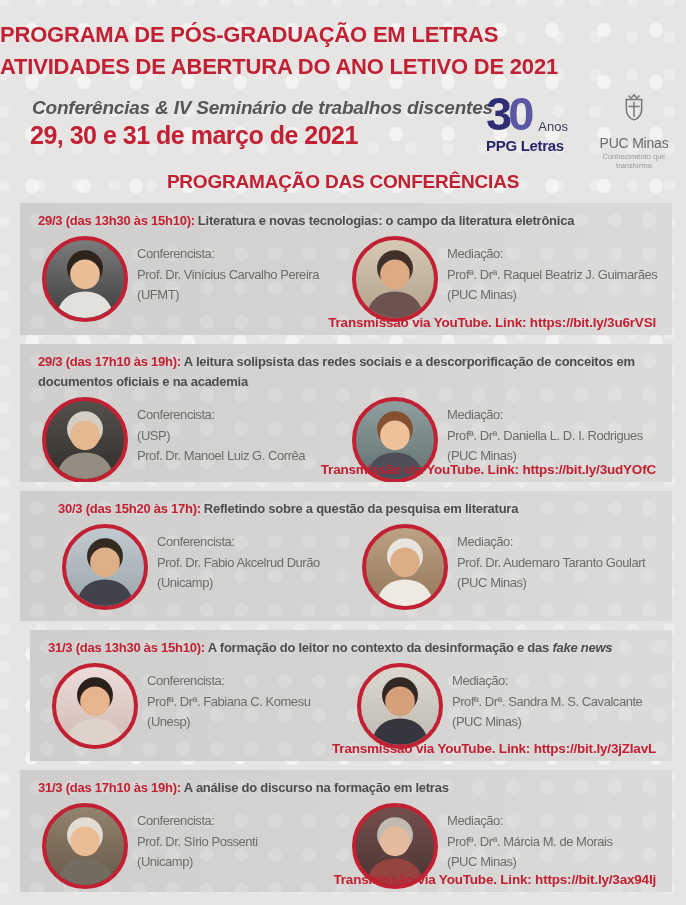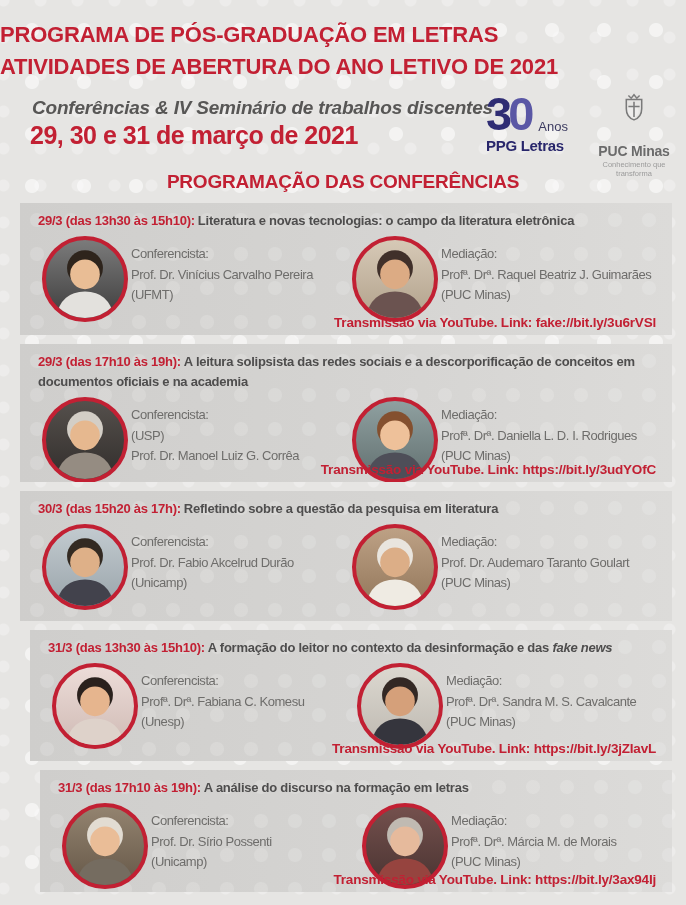--- a/index.html
+++ b/index.html
@@ -25,39 +25,39 @@
   .section-title{position:absolute;top:171px;width:100%;text-align:center;font-size:19px;
                  font-weight:bold;color:var(--accent);letter-spacing:-0.2px;}
   .ppg{position:absolute;left:486px;top:90px;width:104px;}
   .ppg-num{display:flex;align-items:flex-end;line-height:1;}
   .n3{font-size:47px;font-weight:bold;color:#2f2d73;letter-spacing:-4px;}
   .n0{font-size:47px;font-weight:bold;color:#5a57a5;}
   .anos{font-size:13px;color:#3c3b60;margin-left:4px;margin-bottom:4px;}
   .ppg-name{font-size:15px;font-weight:bold;color:var(--navy);letter-spacing:-0.3px;}
   .puc{position:absolute;left:590px;top:90px;width:88px;text-align:center;}
   .puc-crest svg{width:28px;height:36px;display:block;margin:0 auto;}
-  .puc-name{font-size:14px;font-weight:bold;color:#6b6b6b;letter-spacing:-0.2px;margin-top:17px;}
+  .puc-name{font-size:14px;font-weight:normal;color:#6b6b6b;letter-spacing:-0.2px;margin-top:9px;}
   .puc-tag{font-size:7.5px;color:#9b9b9b;margin-top:1px;}
   
   .blocks{padding:0 14px 0 20px;}
   .block{
     position:relative;margin-bottom:9px;overflow:hidden;
     background-image:
       radial-gradient(circle, rgba(255,255,255,.15) 6.5px, rgba(255,255,255,0) 7.5px),
       linear-gradient(90deg,#cfcecc,#d5d4d2 55%,#dcdbd9);
     background-size:34px 34px, auto;
   }
-  .b1{height:132px;} .b2{height:138px;} .b3{height:130px;} .b4{height:131px;margin-left:10px;} .b5{height:122px;margin-left:20px;}
+  .b1{height:132px;} .b2{height:138px;} .b3{height:130px;padding-left:20px;} .b4{height:131px;margin-left:10px;} .b5{height:122px;}
   .bh{padding:8px 16px 0 18px;font-size:13px;font-weight:bold;letter-spacing:-0.25px;
       line-height:20px;color:#4e4d4d;}
   .bh .dt{color:var(--accent);}
   .bh .ttl{margin-left:3px;}
   .bh .ttl-i{font-style:italic;}
   .row{display:flex;margin-top:5px;padding:0 10px 0 22px;}
-  .person{width:50%;display:flex;gap:3px;align-items:flex-start;min-width:0;}
+  .person{width:50%;display:flex;gap:9px;align-items:flex-start;min-width:0;}
   .photo{width:86px;height:86px;box-sizing:border-box;border:4px solid var(--accent);
          border-radius:50%;overflow:hidden;flex:none;
          background:linear-gradient(180deg,var(--bg1),var(--bg2));}
   .photo svg{width:100%;height:100%;display:block;}
   .photo .hair{fill:var(--hair);} .photo .head{fill:var(--skin);} .photo .bodyshape{fill:var(--cloth);}
   .ptext{margin-top:8px;font-size:13px;line-height:20.5px;color:#6e6d6b;
          letter-spacing:-0.45px;white-space:nowrap;}
   .stream{position:absolute;right:16px;bottom:5px;font-size:13.5px;font-weight:bold;
           color:var(--accent);letter-spacing:-0.2px;cursor:pointer;}
   
@@ -134,21 +134,21 @@
               <path class="bodyshape" d="M12 102 Q18 66 50 66 Q82 66 88 102 Z"></path>
             </svg>
         </div>
         <div class="ptext">
           <div>Mediação:</div>
           <div>Profª. Drª. Raquel Beatriz J. Guimarães</div>
           <div>(PUC Minas)</div>
         </div>
       </div>
     </div>
-    <div class="stream">Transmissão via YouTube. Link: fake://bit.ly/3u6rVSl</div>
+    <div class="stream">Transmissão via YouTube. Link: https://bit.ly/3u6rVSl</div>
   </section>
 
   <section class="block b2">
     <div class="bh">
       <span class="dt">29/3 (das 17h10 às 19h):</span><span class="ttl">A leitura solipsista das redes sociais e a descorporificação de conceitos em documentos oficiais e na academia</span><span class="ttl-i"></span>
     </div>
     <div class="row">
       <div class="person">
         <div class="photo p1s">
           <svg viewBox="0 0 100 100" aria-hidden="true">

